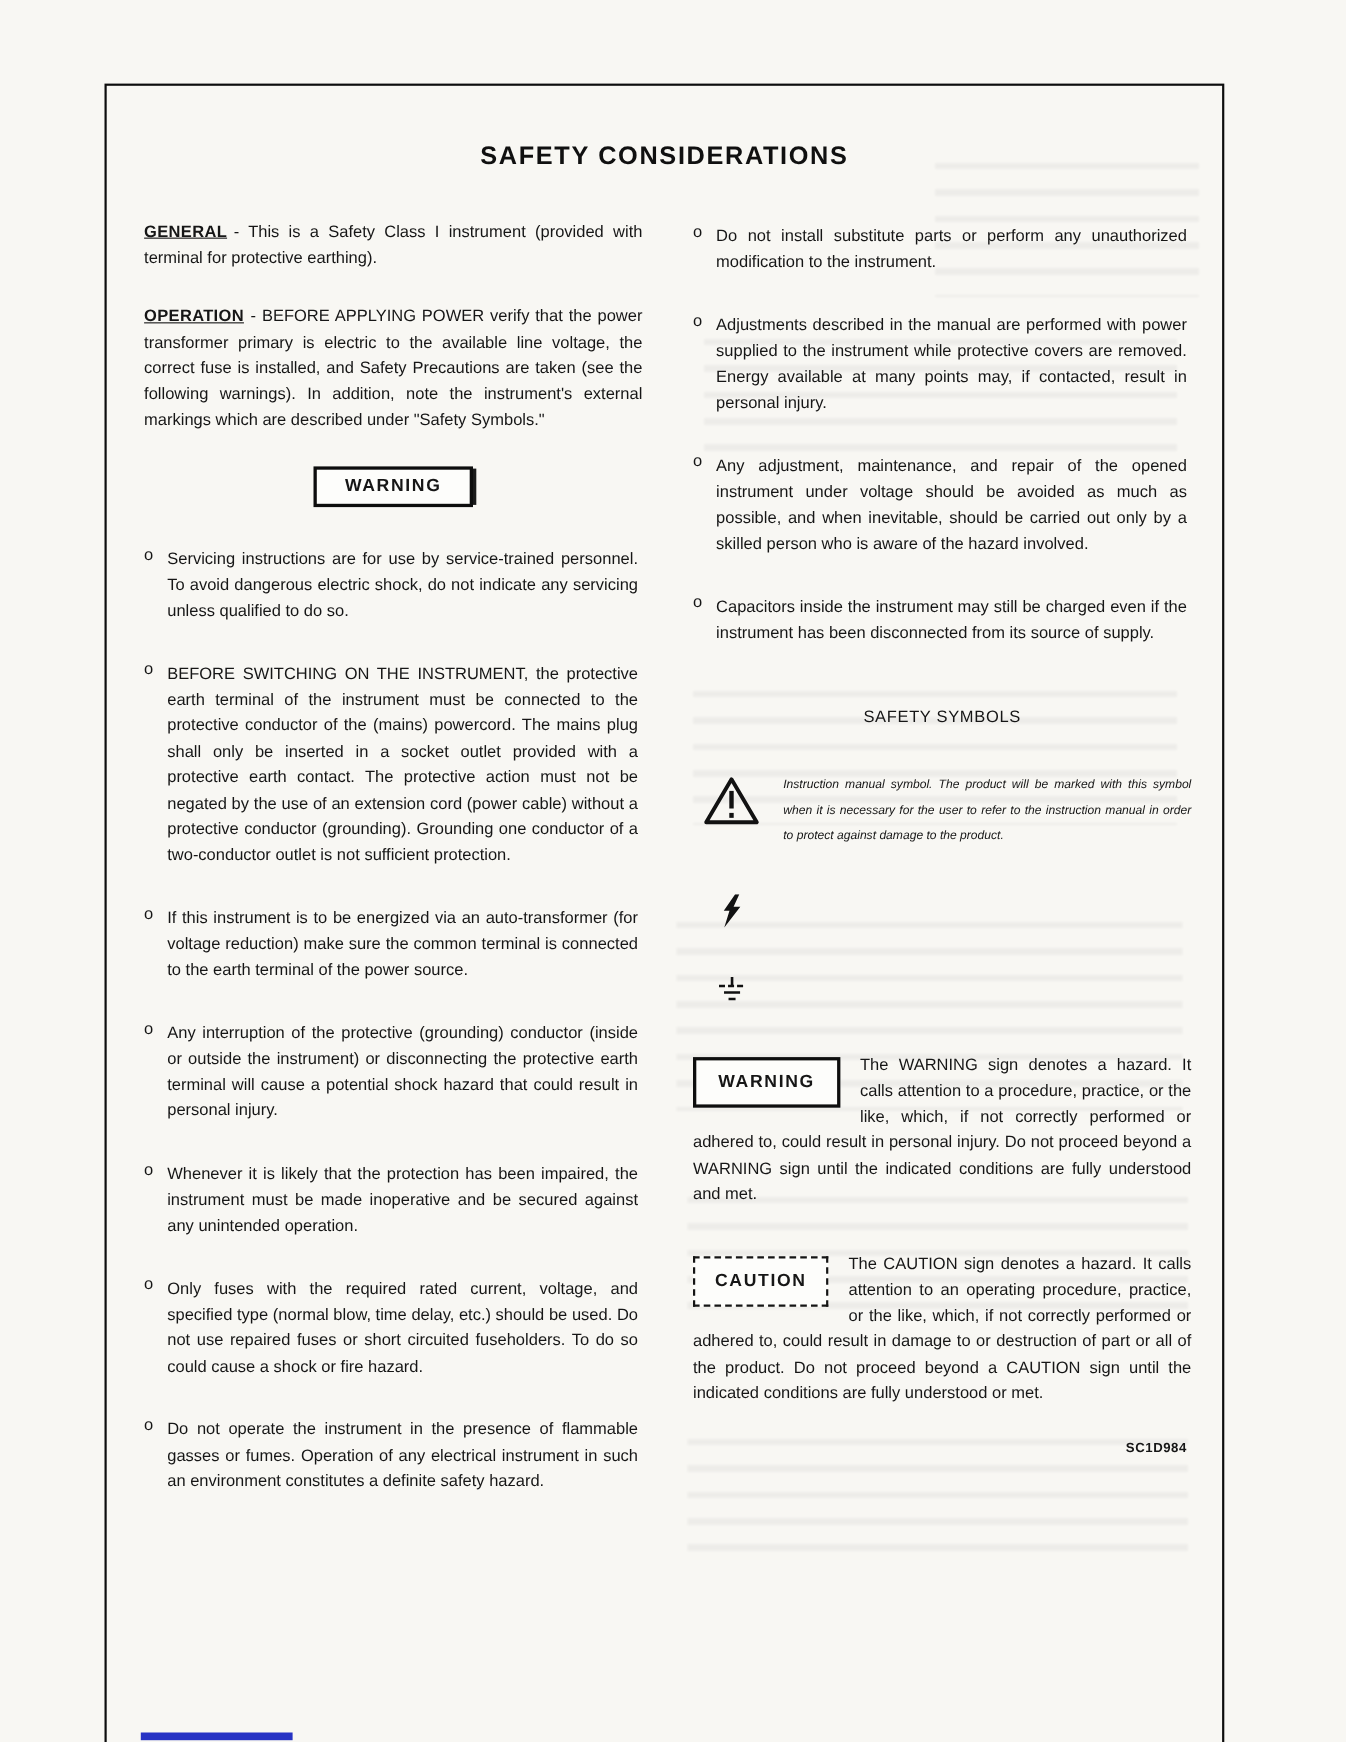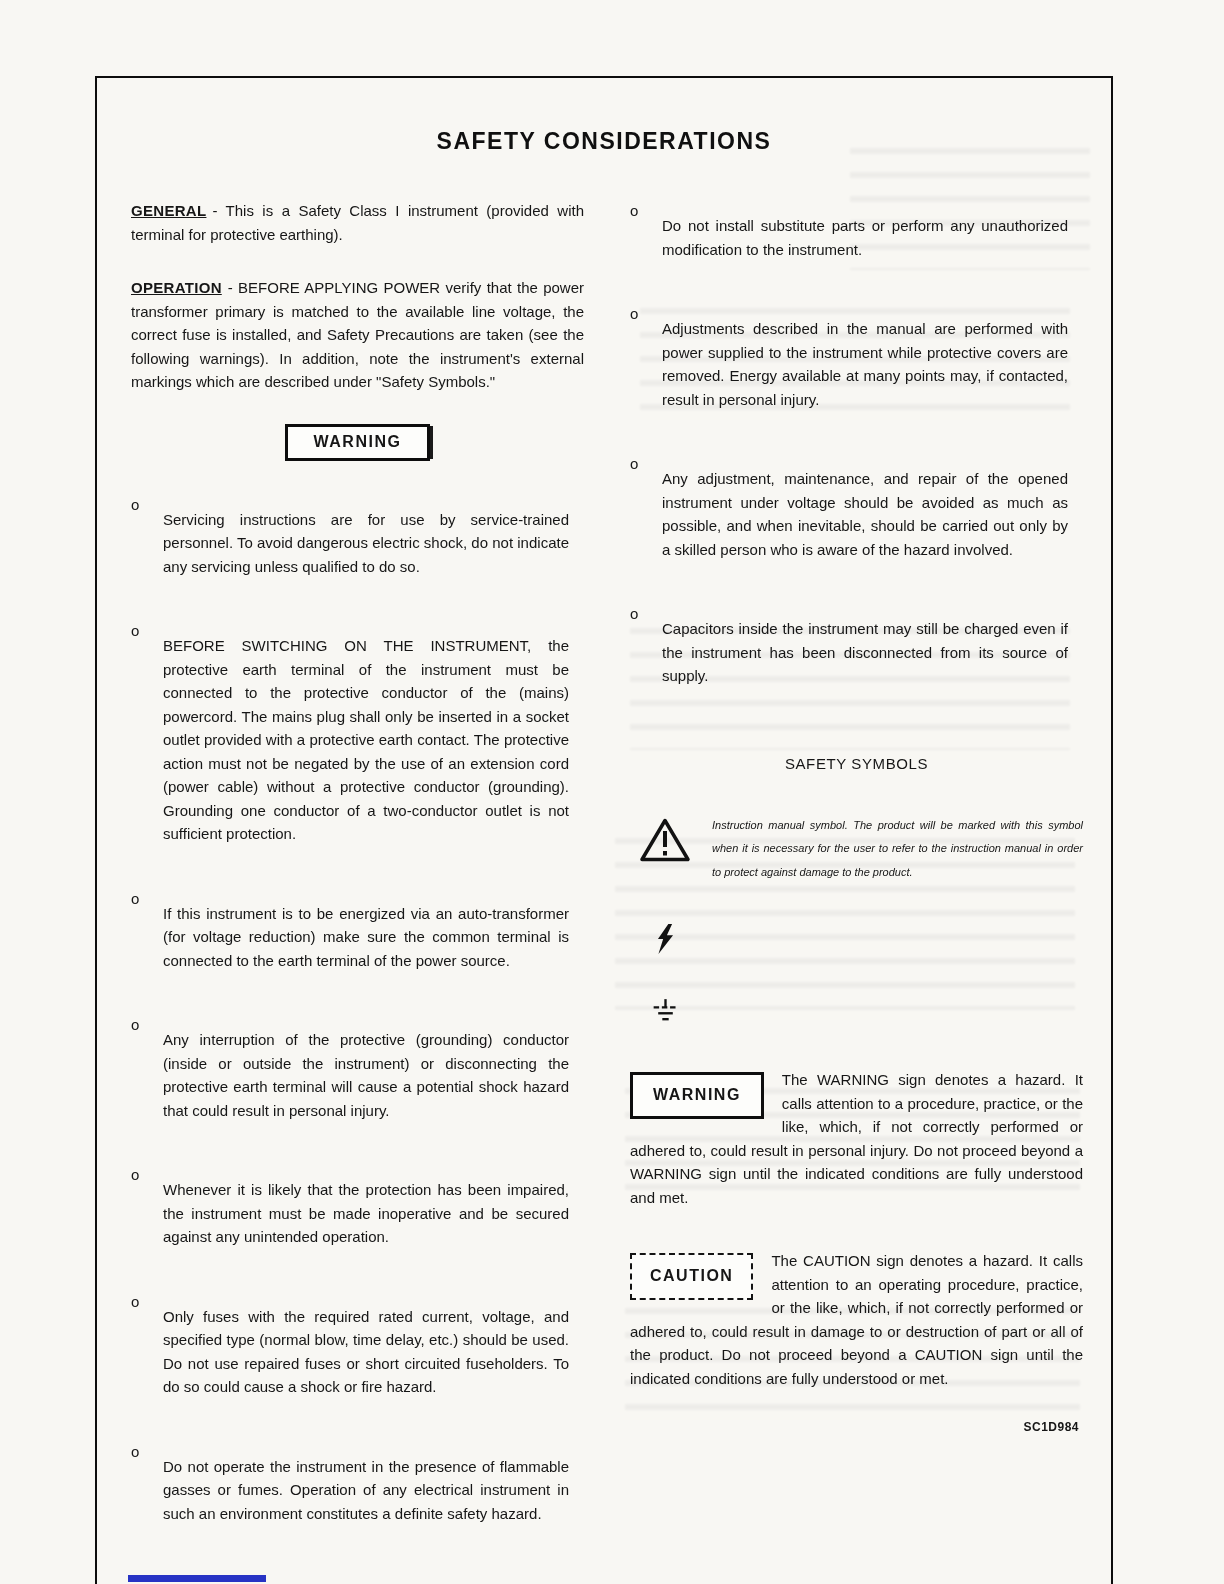--- a/index.html
+++ b/index.html
@@ -45,21 +45,21 @@
   }
   .lbl { font-weight: bold; margin-right: 6px; letter-spacing: 0.3px; text-decoration: underline; }
 
   .bullet {
     display: flex;
     margin-bottom: 26px;
     font-size: 15px;
     line-height: 23.5px;
   }
   .bullet .marker { flex: 0 0 17px; }
-  .bullet .btext { flex: 1; margin: 15px; text-align: justify; }
+  .bullet .btext { flex: 1; margin: 4px; text-align: justify; }
 
   .warnbox-wrap { text-align: center; margin: 26px 0 32px 0; }
   .warnbox {
     display: inline-block;
     border: 3px solid #0d0d0d;
     box-shadow: 5px 0 0 -2px #1a1a1a;
     padding: 6px 26px 7px 26px;
     font-weight: bold;
     font-size: 16px;
     letter-spacing: 1.5px;
@@ -169,21 +169,21 @@
 
   <div class="columns">
 
     <div class="col">
 
       <p class="para">
         <span class="lbl">GENERAL</span><span>- This is a Safety Class I instrument (provided with terminal for protective earthing).</span>
       </p>
 
       <p class="para">
-        <span class="lbl">OPERATION</span><span>- BEFORE APPLYING POWER verify that the power transformer primary is matched to the available line voltage, the correct fuse is installed, and Safety Precautions are taken (see the following warnings). In addition, note the instrument's external markings which are described under "Safety Symbols."</span>
+        <span class="lbl">OPERATION</span><span>- BEFORE APPLYING POWER verify that the power transformer primary is electric to the available line voltage, the correct fuse is installed, and Safety Precautions are taken (see the following warnings). In addition, note the instrument's external markings which are described under "Safety Symbols."</span>
       </p>
 
       <div class="warnbox-wrap">
         <div class="warnbox">
           <span>WARNING</span>
         </div>
       </div>
 
       <div class="bullet">
         <span class="marker">o</span>

